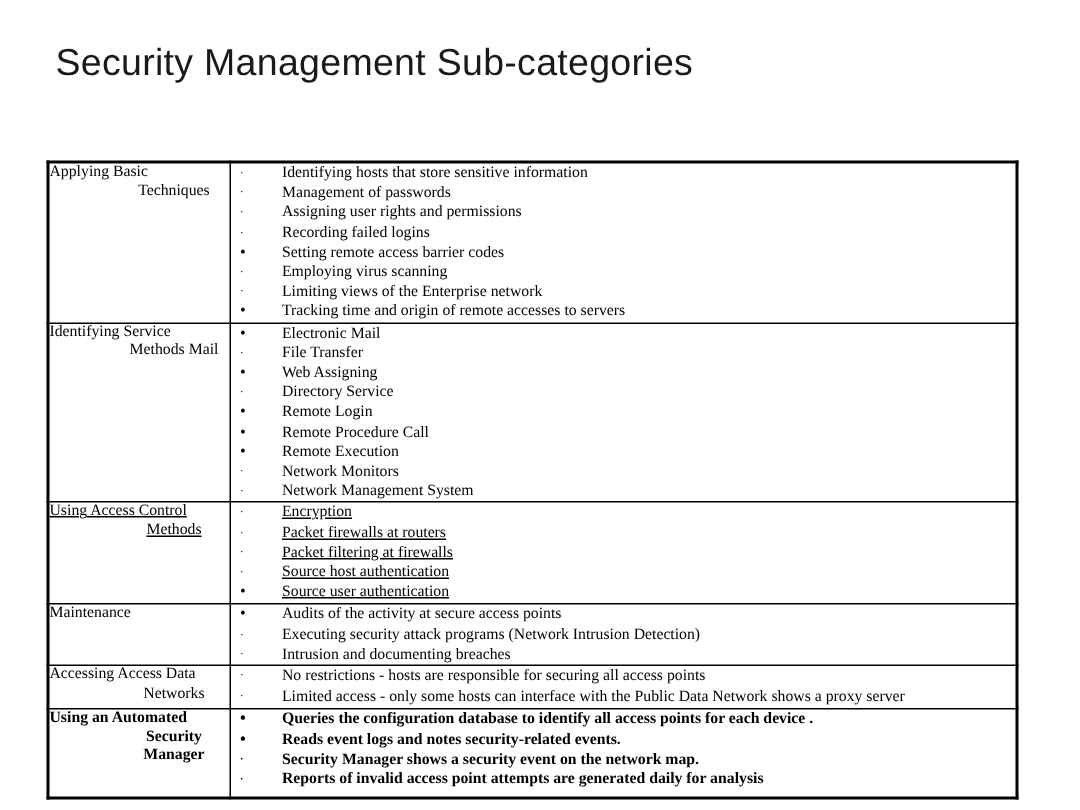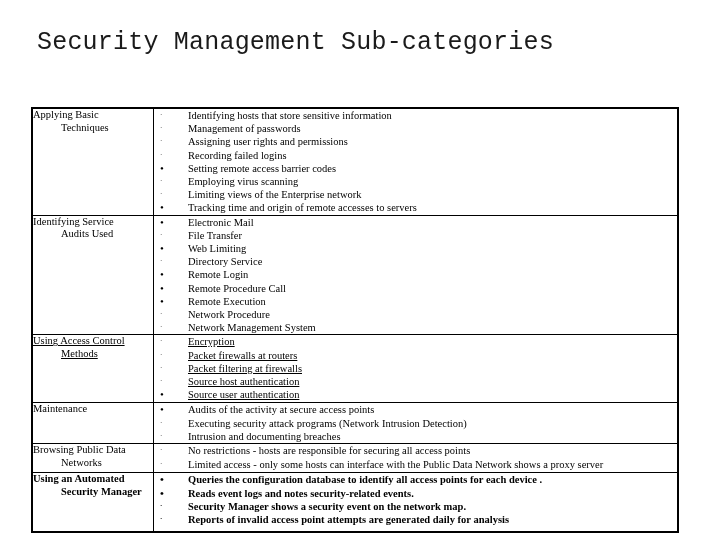--- a/index.html
+++ b/index.html
@@ -14,21 +14,21 @@
     font-family: "Liberation Serif", "DejaVu Serif", serif;
     color: #000000;
     position: relative;
   }
 
   
   .slide-title {
     position: absolute;
     left: 37px;
     top: 28px;
-    font-family: Liberation Mono, monospace;
+    font-family: Liberation Sans, sans-serif;
     font-weight: 300;
     font-size: 25px;
     letter-spacing: 0.2px;
     color: #1a1a1a;
     white-space: nowrap;
   }
 
   
   .table-wrap {
     position: absolute;
@@ -56,21 +56,21 @@
   }
 
   
   .cat-label {
     font-family: "Liberation Serif", "DejaVu Serif", serif;
     font-size: 10.5px;
     line-height: 12.5px;
     color: #000;
   }
   .cat-label .l1 { display: block; text-align: left; }
-  .cat-label .l2 { display: block; text-align: left; padding-left: 28px; }
+  .cat-label .l2 { display: block; text-align: center; padding-left: 46px; }
 
   
   ul.items {
     list-style: none;
     margin: 0;
     padding: 0;
   }
   ul.items li {
     position: relative;
     font-family: "Liberation Serif", "DejaVu Serif", serif;
@@ -125,33 +125,33 @@
               <li><span class="bul small">·</span><span class="txt">Employing virus scanning</span></li>
               <li><span class="bul small">·</span><span class="txt">Limiting views of the Enterprise network</span></li>
               <li><span class="bul large">•</span><span class="txt">Tracking time and origin of remote accesses to servers</span></li>
             </ul>
           </td>
         </tr>
         <tr class="r1">
           <td class="cat-cell">
             <div class="cat-label">
               <span class="l1">Identifying Service</span>
-              <span class="l2">Audits Used</span>
+              <span class="l2">Methods Mail</span>
             </div>
           </td>
           <td class="items-cell">
             <ul class="items">
               <li><span class="bul large">•</span><span class="txt">Electronic Mail</span></li>
               <li><span class="bul small">·</span><span class="txt">File Transfer</span></li>
-              <li><span class="bul large">•</span><span class="txt">Web Limiting</span></li>
+              <li><span class="bul large">•</span><span class="txt">Web Assigning</span></li>
               <li><span class="bul small">·</span><span class="txt">Directory Service</span></li>
               <li><span class="bul large">•</span><span class="txt">Remote Login</span></li>
               <li><span class="bul large">•</span><span class="txt">Remote Procedure Call</span></li>
               <li><span class="bul large">•</span><span class="txt">Remote Execution</span></li>
-              <li><span class="bul small">·</span><span class="txt">Network Procedure</span></li>
+              <li><span class="bul small">·</span><span class="txt">Network Monitors</span></li>
               <li><span class="bul small">·</span><span class="txt">Network Management System</span></li>
             </ul>
           </td>
         </tr>
         <tr class="r2">
           <td class="cat-cell">
             <div class="cat-label">
               <span class="l1">Using Access Control</span>
               <span class="l2">Methods</span>
             </div>
@@ -176,21 +176,21 @@
             <ul class="items">
               <li><span class="bul large">•</span><span class="txt">Audits of the activity at secure access points</span></li>
               <li><span class="bul small">·</span><span class="txt">Executing security attack programs (Network Intrusion Detection)</span></li>
               <li><span class="bul small">·</span><span class="txt">Intrusion and documenting breaches</span></li>
             </ul>
           </td>
         </tr>
         <tr class="r4">
           <td class="cat-cell">
             <div class="cat-label">
-              <span class="l1">Browsing Public Data</span>
+              <span class="l1">Accessing Access Data</span>
               <span class="l2">Networks</span>
             </div>
           </td>
           <td class="items-cell">
             <ul class="items">
               <li><span class="bul small">·</span><span class="txt">No restrictions - hosts are responsible for securing all access points</span></li>
               <li><span class="bul small">·</span><span class="txt">Limited access - only some hosts can interface with the Public Data Network shows a proxy server</span></li>
             </ul>
           </td>
         </tr>

